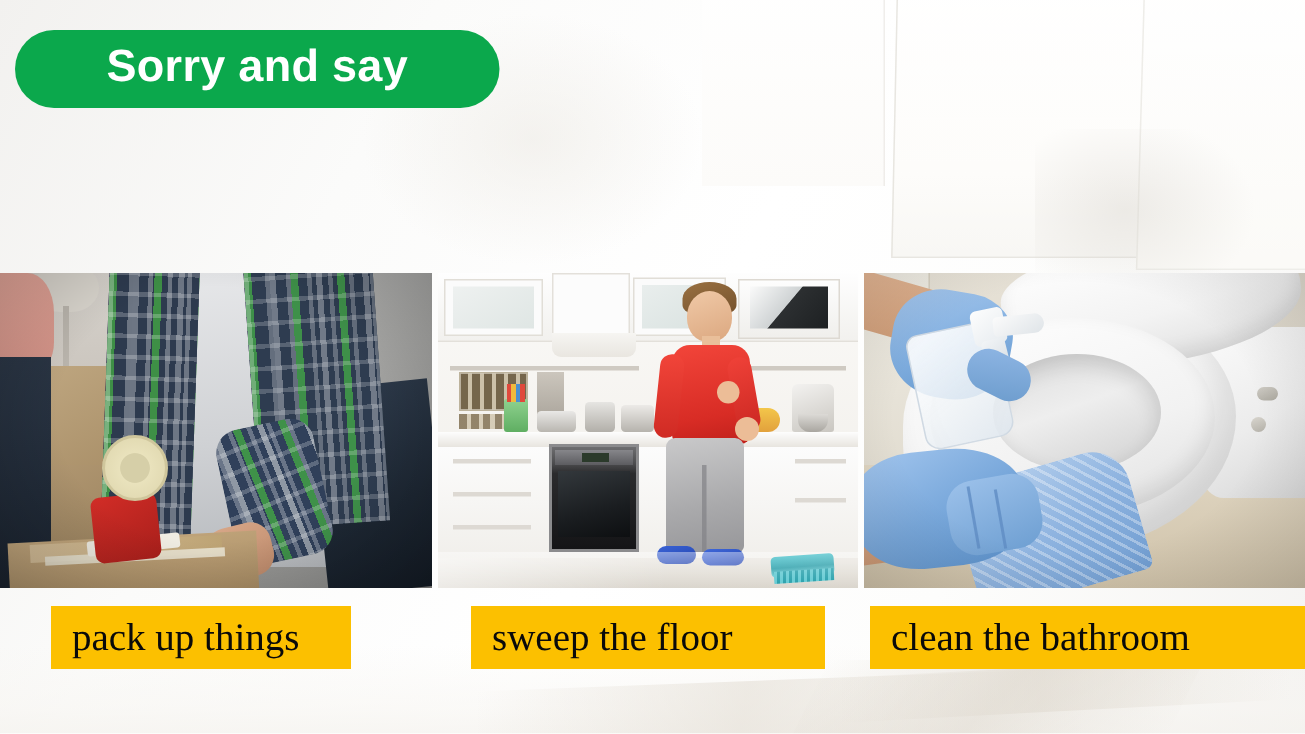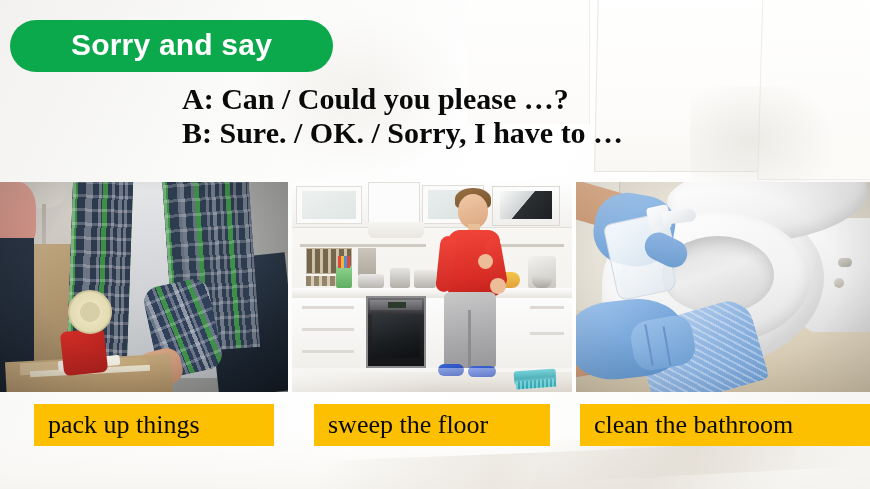--- a/index.html
+++ b/index.html
@@ -346,21 +346,21 @@
     display:flex; align-items:center;
   }
   .caption-text {
     font-family:"Liberation Serif", serif;
     font-size:26px;
     color:#0a0a0a;
     line-height:1;
     padding:0 14px;
     white-space:nowrap;
   }
-  .caption-1 { left:34px;  width:240px; }
+  .caption-1 { left:34px;  width:200px; }
   .caption-2 { left:314px; width:236px; }
   .caption-3 { left:580px; width:290px; }
 </style>
 </head>
 <body>
 
 <div id="slide">
 
   <div class="bg-layer bg-base">
     <div class="bg-softblob-b"></div>
@@ -371,24 +371,20 @@
     <div class="bg-floor-glow"></div>
     <div class="bg-streak-a"></div>
     <div class="bg-streak-b"></div>
     <div class="bg-diag"></div>
   </div>
 
   <div class="badge">
     <span class="badge-label">Sorry and say</span>
   </div>
 
-  <div class="dialogue">
-    <div class="dialogue-line">A: Can / Could you please …?</div>
-    <div class="dialogue-line">B: Sure. / OK. / Sorry, I have to …</div>
-  </div>
 
   <div class="photos">
 
     <div class="photo photo-1">
       <div class="scene">
         <div class="p1-wall"></div>
         <div class="p1-wallL"></div>
         <div class="p1-lampshade"></div>
         <div class="p1-lamppole"></div>
         <div class="p1-carton1"></div>

